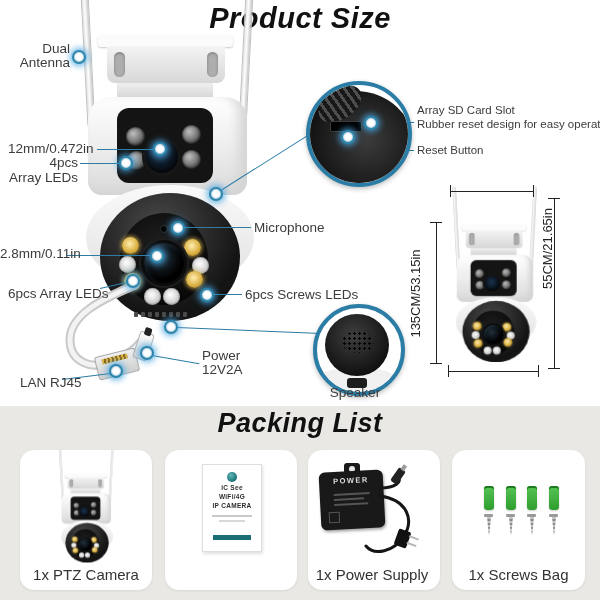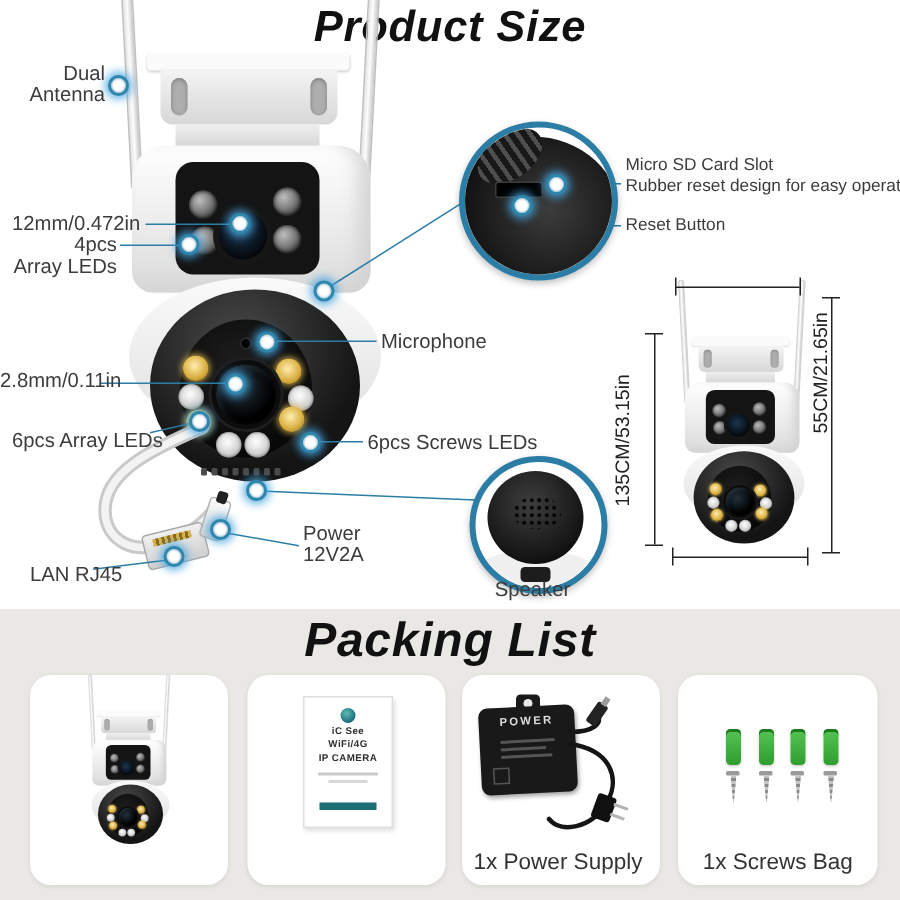--- a/index.html
+++ b/index.html
@@ -185,21 +185,21 @@
 
   <div class="inset" style="left:306px;top:81px;width:98px;height:98px;">
     <div class="abs" style="left:-14px;top:6px;width:118px;height:108px;border-radius:50%;
          background:radial-gradient(circle at 60% 45%,#3c3c3c,#0d0d0d 70%);"></div>
     <div class="abs" style="left:6px;top:4px;width:48px;height:30px;border-radius:50%;transform:rotate(-35deg);
          background:repeating-linear-gradient(90deg,#4e4e4e 0 3px,#181818 3px 7px);"></div>
     <div class="abs" style="left:20px;top:36px;width:30px;height:9px;background:#000;border:1px solid #3c3c3c;border-radius:2px;"></div>
   </div>
   <div class="dot" style="left:364px;top:116px;"></div>
   <div class="dot" style="left:341px;top:130px;"></div>
-  <div class="lbl sm" style="left:417px;top:104px;">Micro SD Card Slot</div>
+  <div class="lbl sm" style="left:417px;top:104px;">Array SD Card Slot</div>
   <div class="lbl sm" style="left:417px;top:118px;">Rubber reset design for easy operation</div>
   <div class="lbl sm" style="left:417px;top:144px;">Reset Button</div>
 
   <div class="inset" style="left:313px;top:304px;width:84px;height:84px;">
     <div class="abs" style="left:4px;bottom:2px;width:72px;height:22px;background:#f0f0f0;border-radius:40%;"></div>
     <div class="abs" style="left:8px;top:6px;width:64px;height:62px;border-radius:50%;
          background:radial-gradient(circle at 45% 35%,#3e3e3e,#101010 75%);"></div>
     <div class="abs" style="left:30px;bottom:4px;width:20px;height:10px;background:#1d1d1d;border-radius:3px;"></div>
     <div class="abs" style="left:25px;top:23px;width:32px;height:22px;border-radius:50%;
          background-image:radial-gradient(#000 1.2px,transparent 1.4px);background-size:5px 5px;"></div>
@@ -246,21 +246,21 @@
   <div class="tick" style="left:430px;top:222px;width:12px;height:1px;"></div>
   <div class="tick" style="left:430px;top:363px;width:12px;height:1px;"></div>
   <div class="dline" style="left:554px;top:198px;width:1px;height:170px;"></div>
   <div class="tick" style="left:548px;top:198px;width:12px;height:1px;"></div>
   <div class="tick" style="left:548px;top:368px;width:12px;height:1px;"></div>
 
   <div class="dim rot" style="left:356px;top:286px;width:118px;">135CM/53.15in</div>
   <div class="dim rot" style="left:487px;top:241px;width:120px;">55CM/21.65in</div>
 
   <div class="band"></div>
-  <div class="ttl" style="top:408px;font-size:32px;">Packing List</div>
+  <div class="ttl" style="top:408px;font-size:27px;">Packing List</div>
 
   <div class="card" style="left:20px;width:132px;"></div>
   <div class="card" style="left:165px;width:132px;"></div>
   <div class="card" style="left:308px;width:132px;"></div>
   <div class="card" style="left:452px;width:133px;"></div>
 
   <div class="cam" style="left:56px;top:474px;transform:scale(0.31);transform-origin:0 0;">
     <div class="ant l" style="top:-78px;height:160px;"></div>
     <div class="ant r" style="top:-78px;height:160px;"></div>
     <div class="brk-top"></div>
@@ -328,16 +328,17 @@
   <div class="anchor" style="left:549px;top:486px;"></div>
   <div class="screw-h" style="left:484px;top:514px;"></div>
   <div class="screw-s" style="left:487px;top:517px;"></div>
   <div class="screw-h" style="left:506px;top:514px;"></div>
   <div class="screw-s" style="left:509px;top:517px;"></div>
   <div class="screw-h" style="left:527px;top:514px;"></div>
   <div class="screw-s" style="left:530px;top:517px;"></div>
   <div class="screw-h" style="left:549px;top:514px;"></div>
   <div class="screw-s" style="left:552px;top:517px;"></div>
 
+  <div class="card-lbl" style="left:20px;width:132px;top:566px;bottom:auto;">1x PTZ Camera</div>
   <div class="card-lbl" style="left:308px;width:128px;top:566px;bottom:auto;">1x Power Supply</div>
   <div class="card-lbl" style="left:452px;width:133px;top:566px;bottom:auto;">1x Screws Bag</div>
 
 </div>
 
 </body></html>

